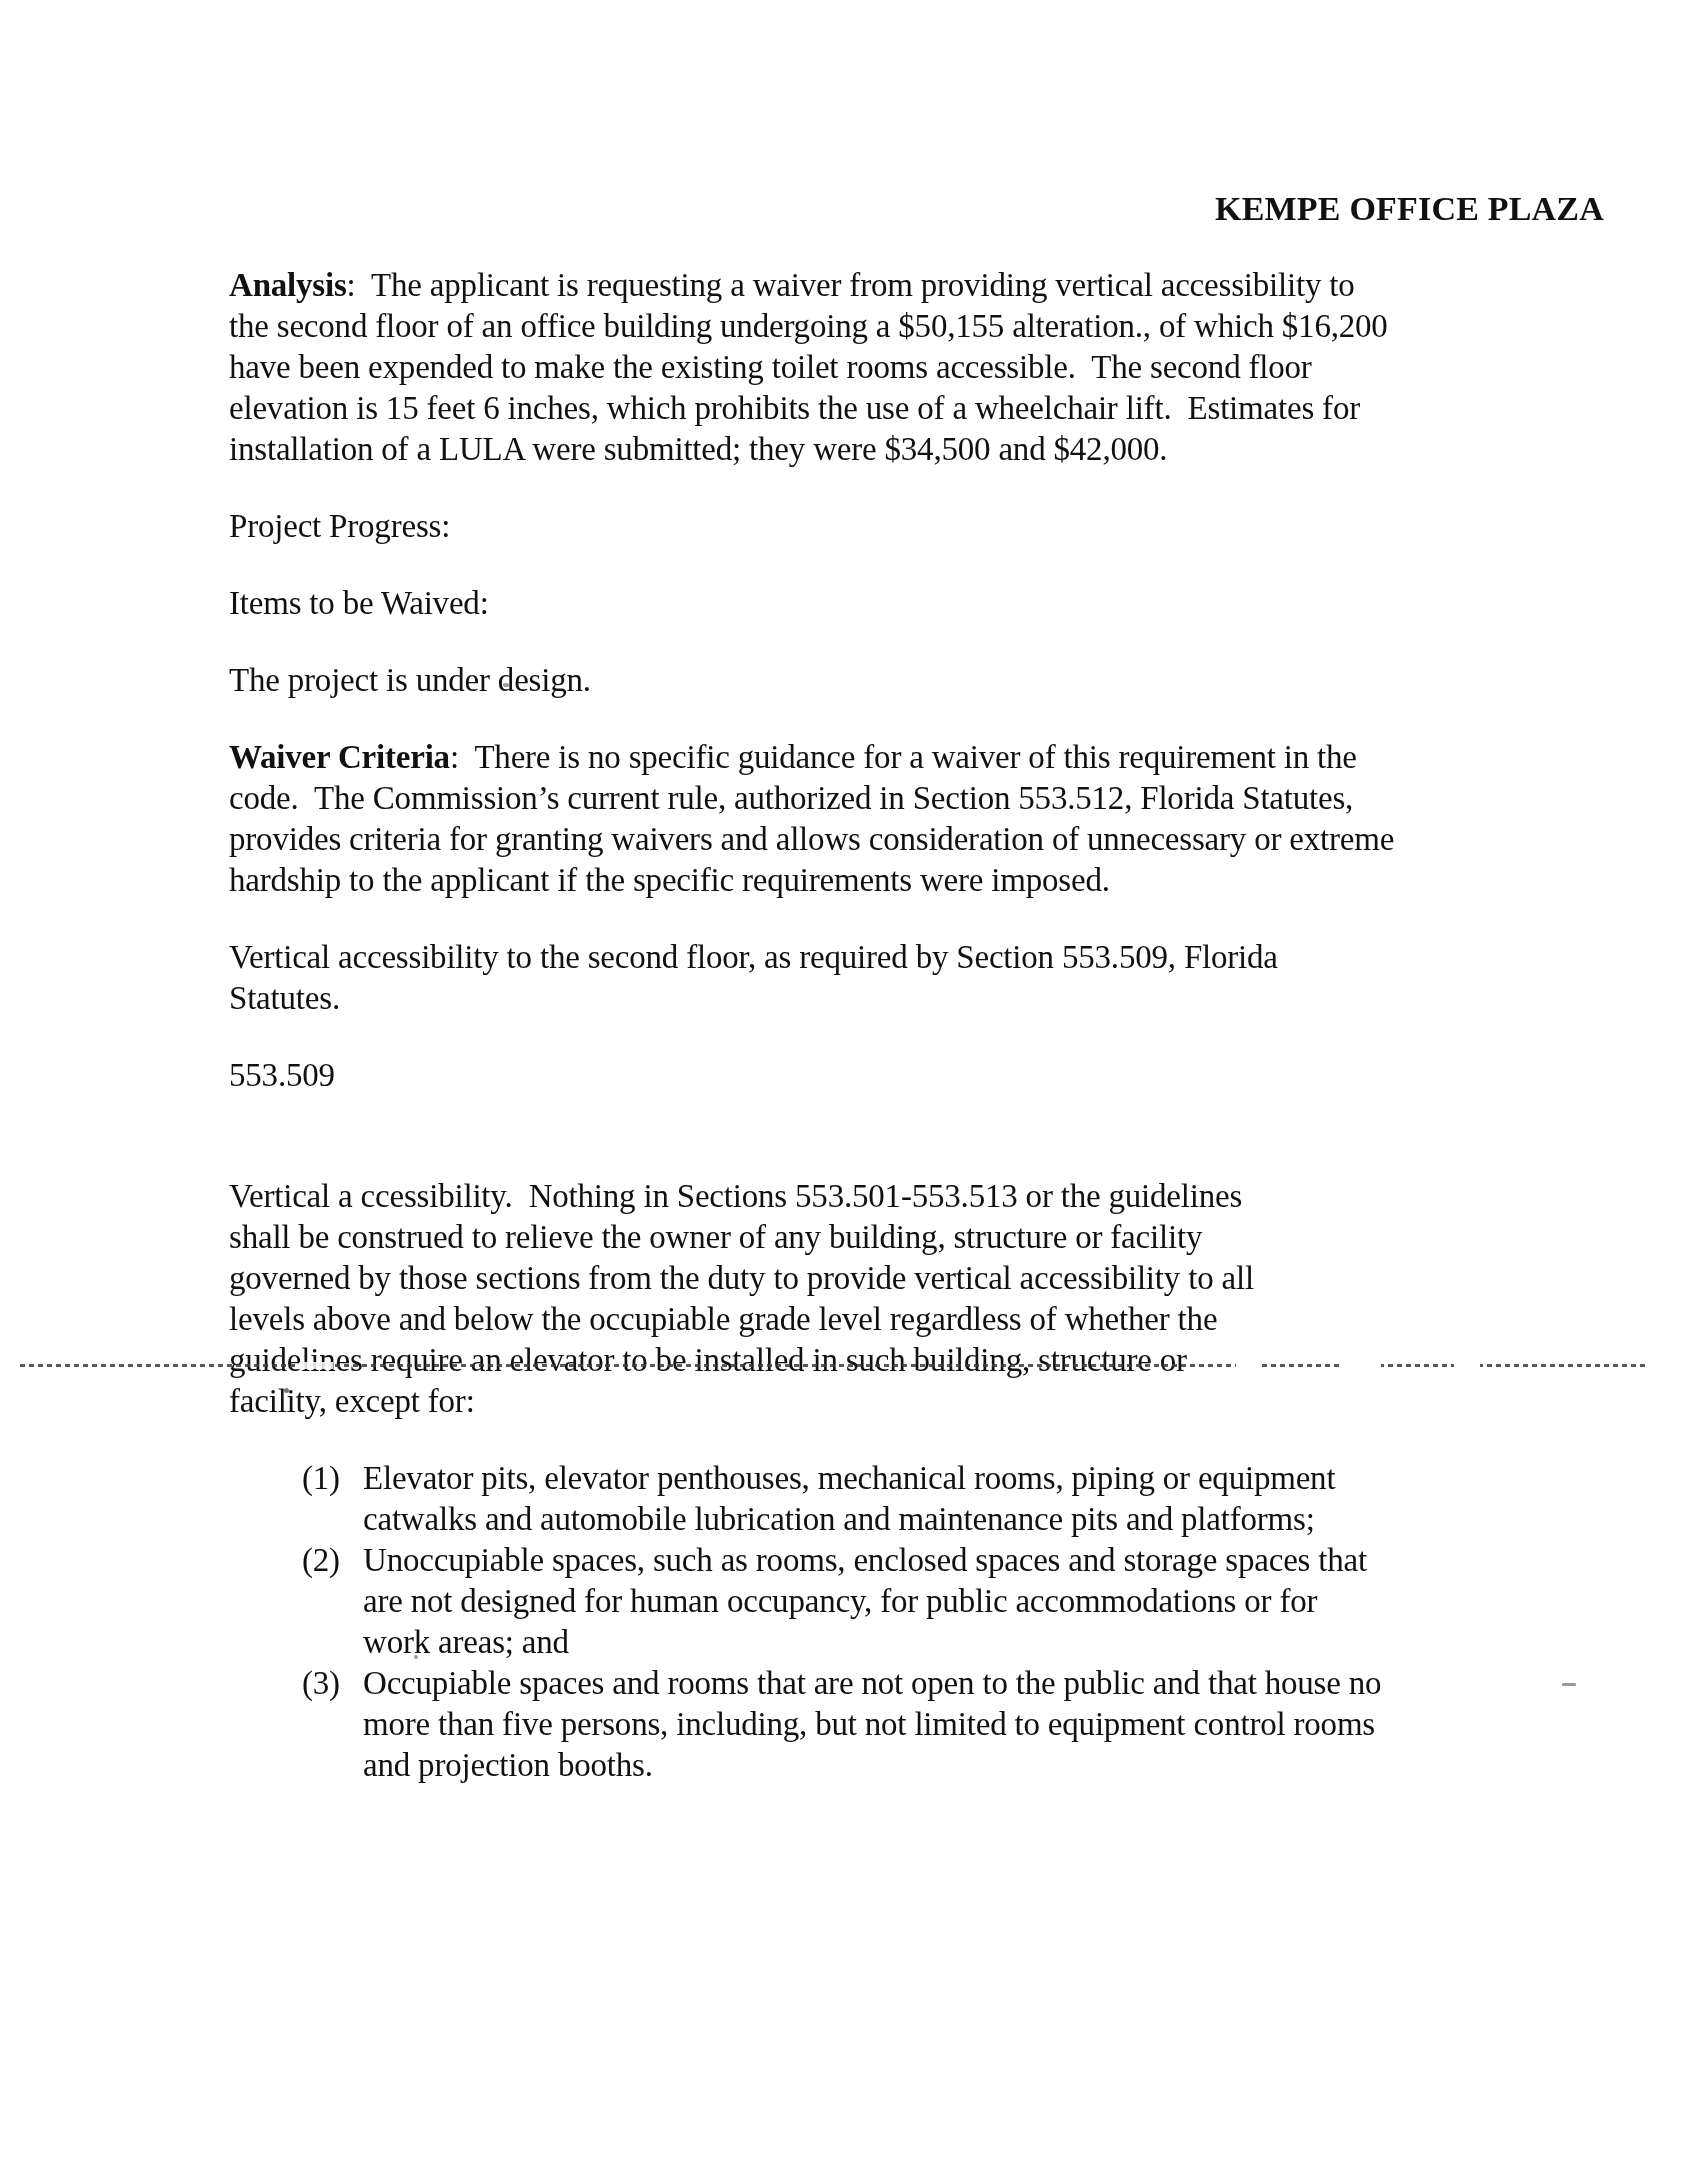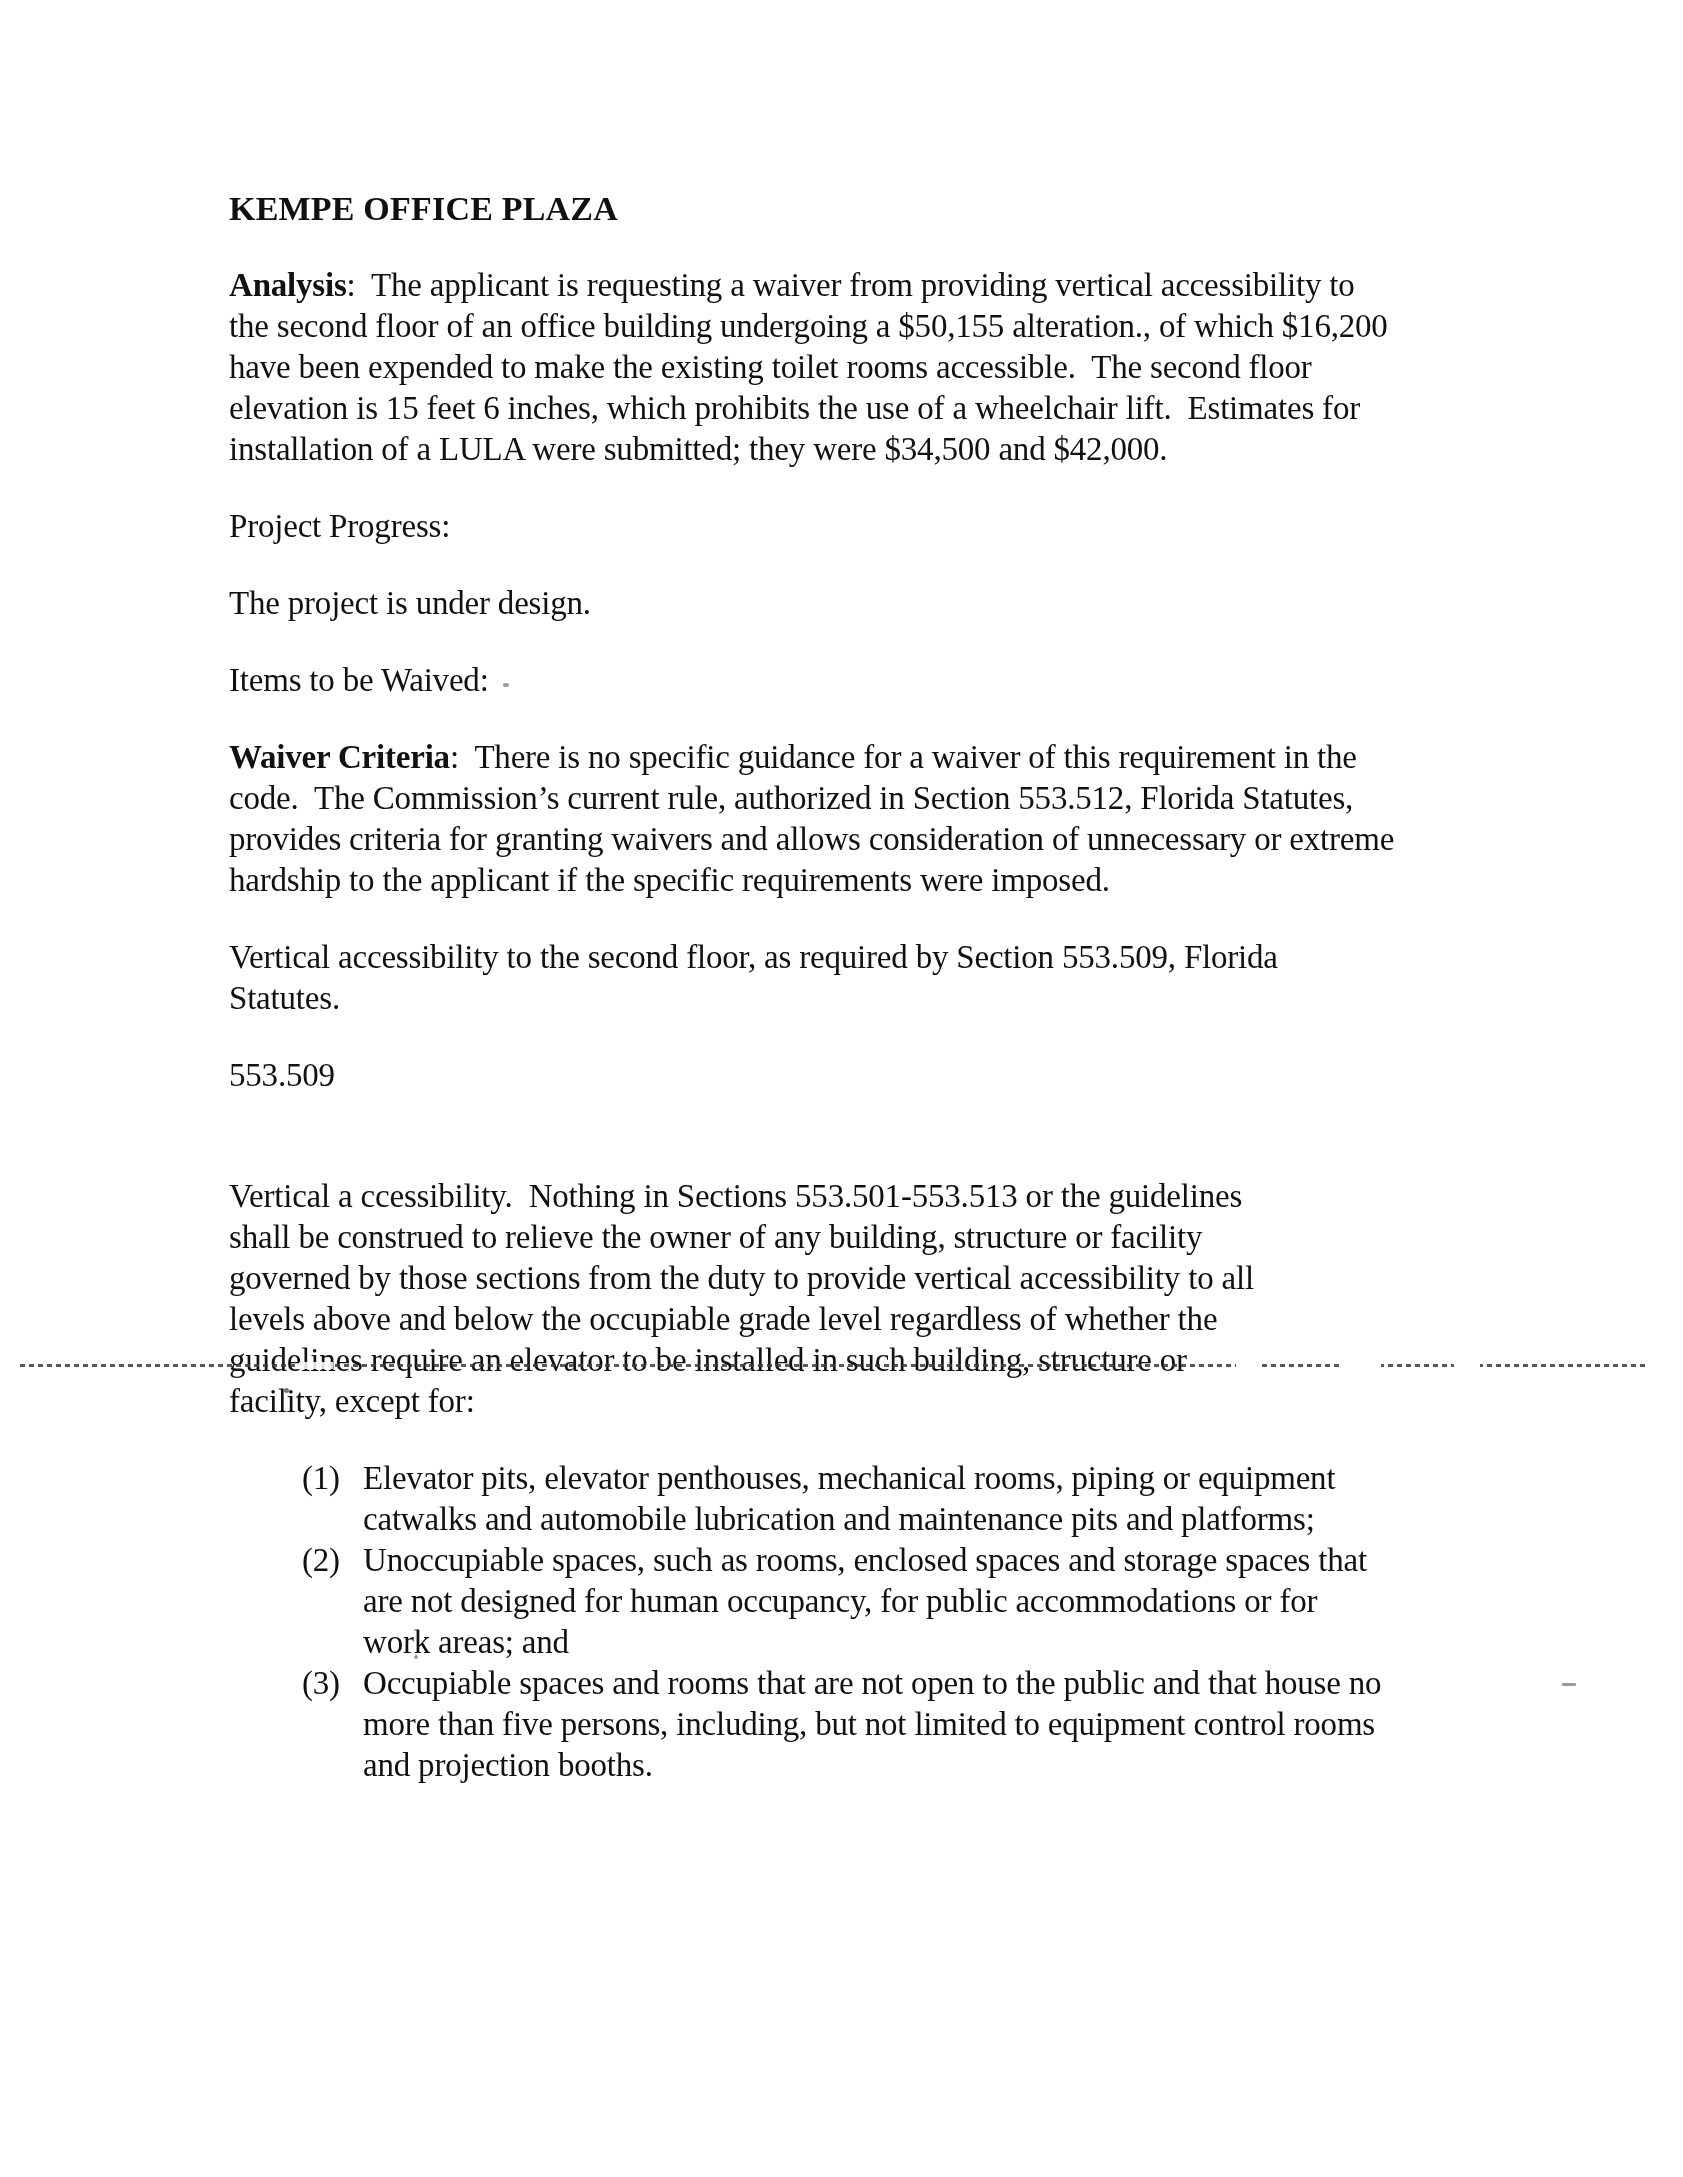--- a/index.html
+++ b/index.html
@@ -23,20 +23,21 @@
   }
   .para { margin: 0 0 36px 0; }
   .pre  { white-space: pre-wrap; }
   .b    { font-weight: bold; }
   h1.doc-title {
     font-size: 34px;
     line-height: 41px;
     margin: 0 0 36px 0;
     font-weight: bold;
     letter-spacing: 0.2px;
+    text-align: right;
   }
   .heading { font-weight: normal; }
   
   .statute-row {
     display: flex;
     align-items: flex-start;
     margin: 0 0 36px 0;
     flex-direction: column;
   }
   .statute-num { flex: 0 0 121px; }
@@ -89,23 +90,23 @@
 
 
   <p class="para"><span class="b">Analysis</span><span class="pre">:  The applicant is requesting a waiver from providing vertical accessibility to
 the second floor of an office building undergoing a $50,155 alteration., of which $16,200
 have been expended to make the existing toilet rooms accessible.  The second floor
 elevation is 15 feet 6 inches, which prohibits the use of a wheelchair lift.  Estimates for
 installation of a LULA were submitted; they were $34,500 and $42,000.</span></p>
 
   <p class="para heading">Project Progress:</p>
 
+  <p class="para heading">Items to be Waived:</p>
+
   <p class="para">The project is under design.</p>
-
-  <p class="para heading">Items to be Waived:</p>
 
   <p class="para"><span class="b">Waiver Criteria</span><span class="pre">:  There is no specific guidance for a waiver of this requirement in the
 code.  The Commission’s current rule, authorized in Section 553.512, Florida Statutes,
 provides criteria for granting waivers and allows consideration of unnecessary or extreme
 hardship to the applicant if the specific requirements were imposed.</span></p>
 
   <p class="para pre">Vertical accessibility to the second floor, as required by Section 553.509, Florida
 Statutes.</p>
 
   <div class="statute-row">

